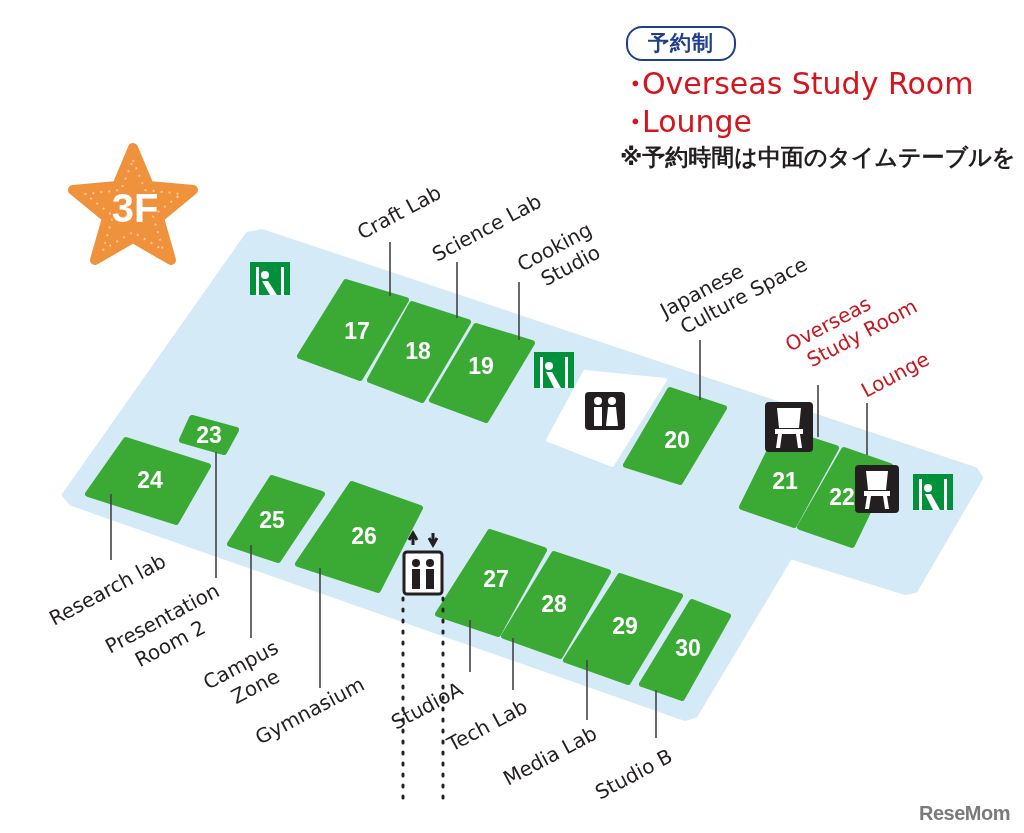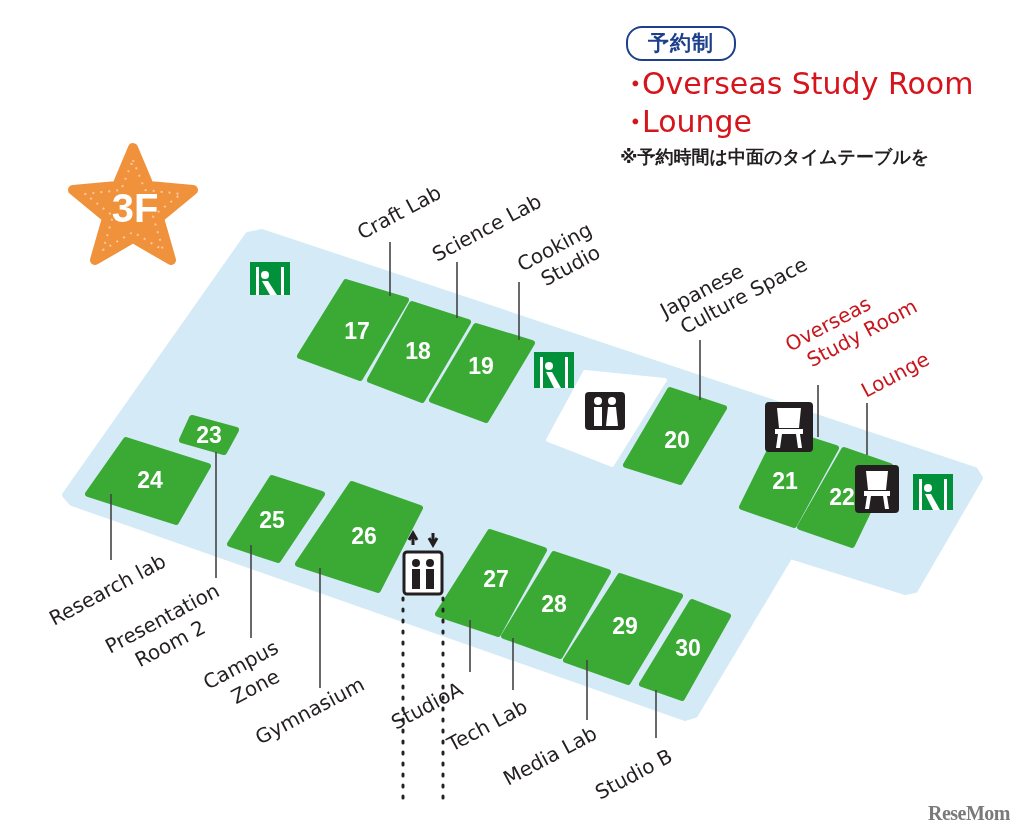--- a/index.html
+++ b/index.html
@@ -8,23 +8,23 @@
   .room-num { font-family:"Liberation Sans", sans-serif; font-weight:bold; font-size:23px; fill:#ffffff; }
   .label { font-family:"DejaVu Sans", sans-serif; font-size:20px; fill:#231f20; }
   .label-red { font-family:"DejaVu Sans", sans-serif; font-size:20px; fill:#c8161d; }
   .leader { stroke:#444; stroke-width:1.6; }
   .dotted { stroke:#222; stroke-width:3; stroke-dasharray:2 9; stroke-linecap:round; }
   .room { fill:#3aaa35; }
   #legend { position:absolute; left:620px; top:26px; width:400px; }
   .badge { display:inline-block; margin-left:6px; border:2px solid #1e3f8c; border-radius:16px; padding:1px 20px 2px; color:#1e3f8c; font-weight:bold; font-size:21px; letter-spacing:1px; }
   .legend-item { color:#d6141c; font-size:30px; line-height:38px; white-space:nowrap; }
   .legend-item .dot { display:inline-block; width:22px; font-weight:bold; }
-  .note { color:#231f20; font-size:18px; font-weight:bold; line-height:28px; margin-top:2px; }
+  .note { color:#231f20; font-size:23px; font-weight:bold; line-height:28px; margin-top:2px; }
   .note .line2 { padding-left:22px; }
-  #watermark { position:absolute; right:14px; bottom:8px; font-family:Liberation Serif, serif; font-weight:bold; font-size:20px; color:#7a7a7a; letter-spacing:-0.5px; }
+  #watermark { position:absolute; right:14px; bottom:8px; font-family:Liberation Sans, sans-serif; font-weight:bold; font-size:20px; color:#7a7a7a; letter-spacing:-0.5px; }
 </style>
 </head>
 <body>
 
 <svg id="map" viewBox="0 0 1024 833">
 
   <polygon points="248,235 262,232 975,470 980,478 915,590 905,592 790,556 695,715 685,718 72,503 65,495" fill="#d4eaf7" stroke="#d4eaf7" stroke-width="6" stroke-linejoin="round"></polygon>
 
   <polygon points="585,372 665,380 612,465 548,440" fill="#ffffff" stroke="#ffffff" stroke-width="4" stroke-linejoin="round"></polygon>
 

